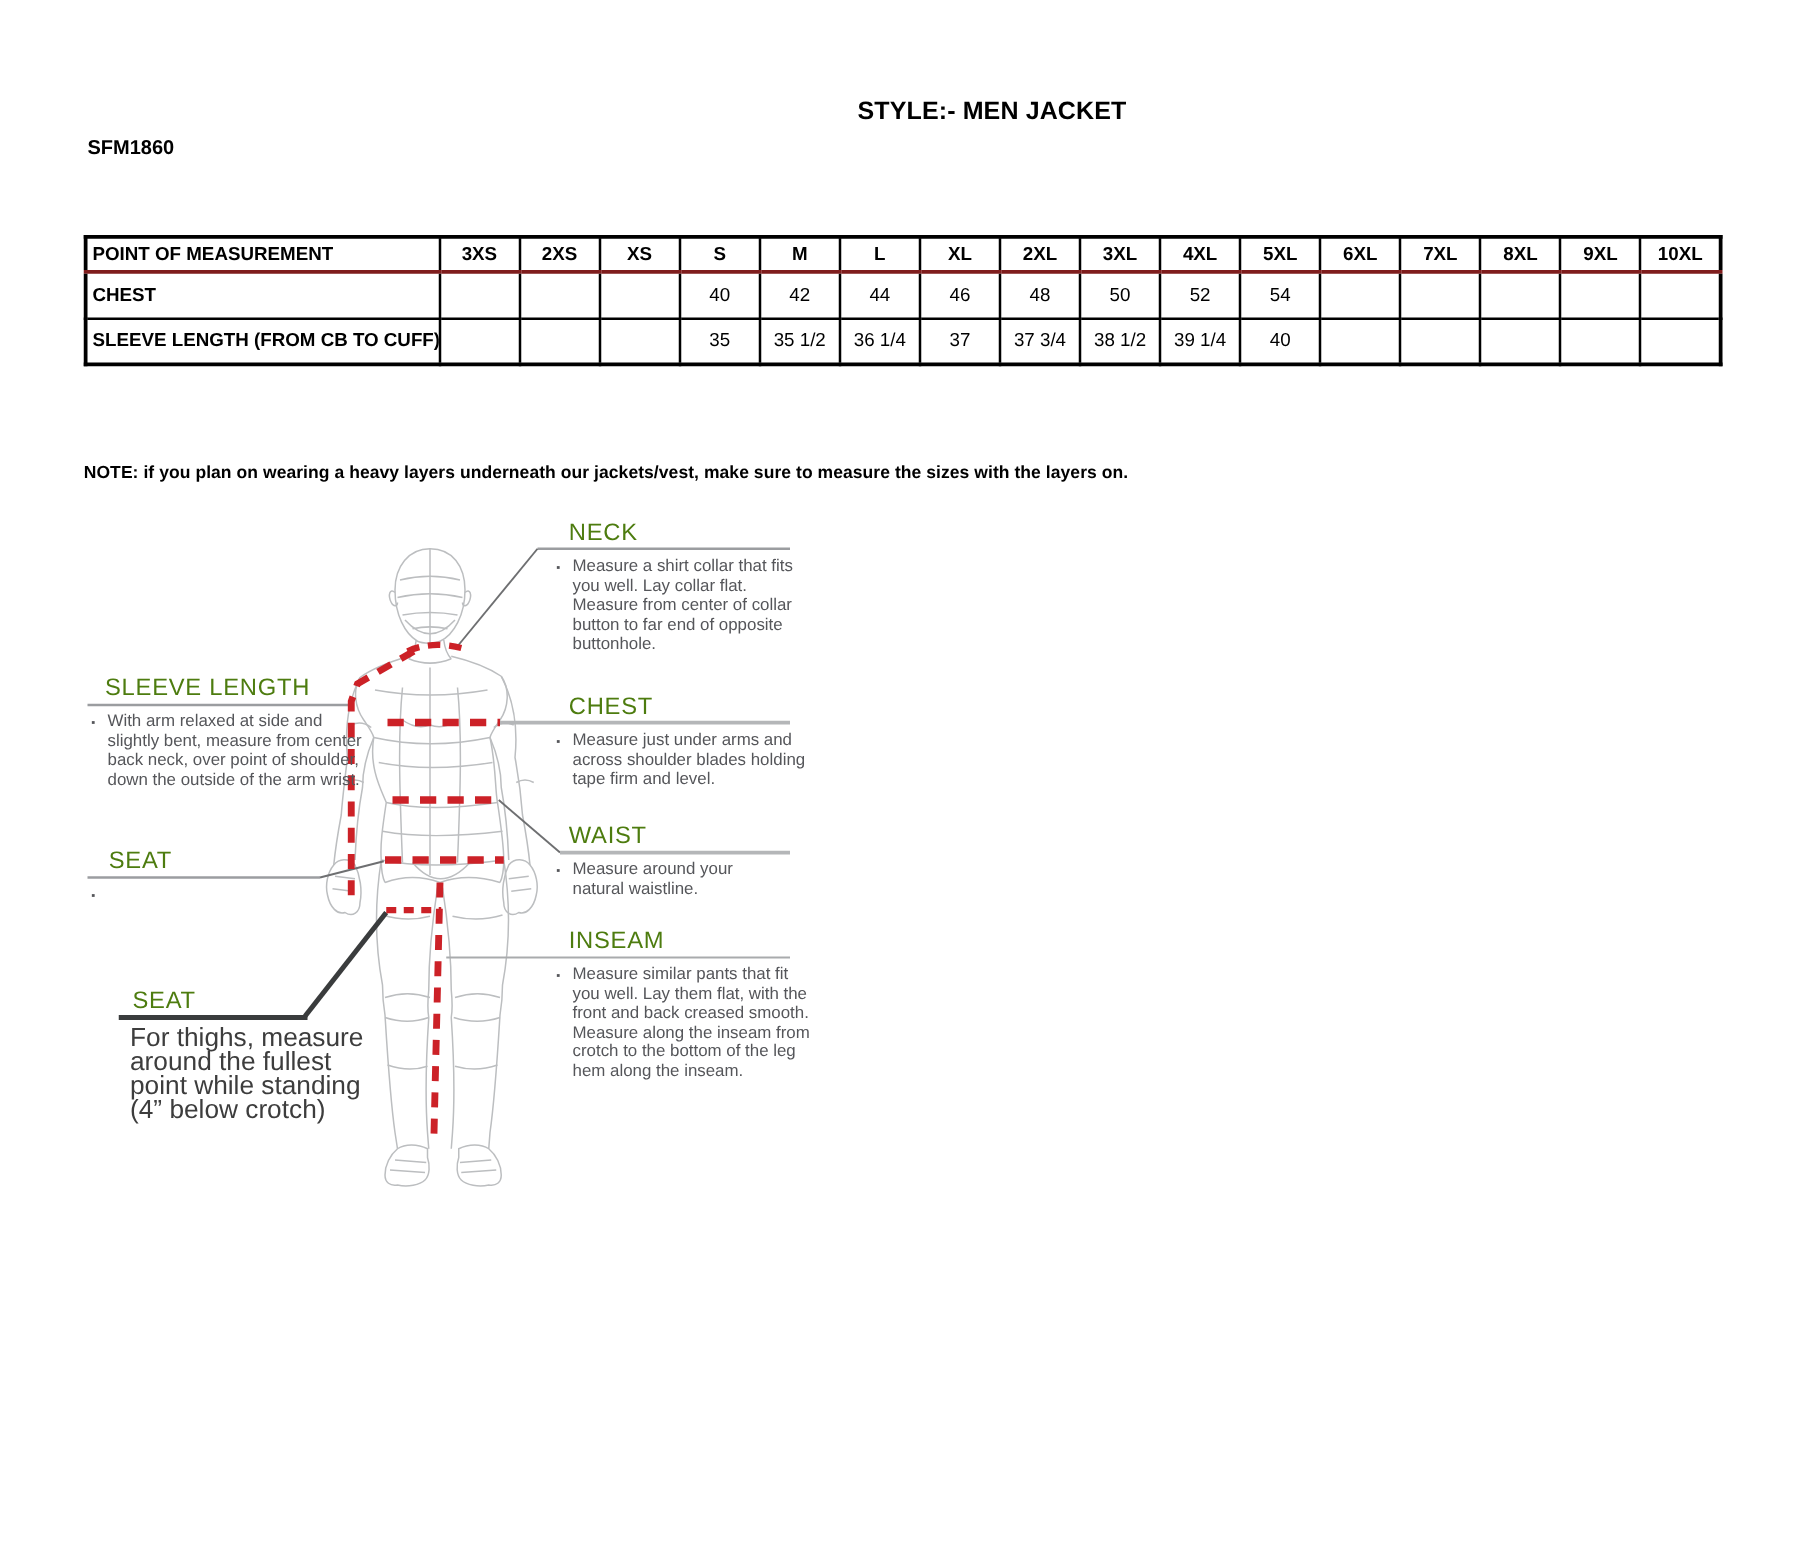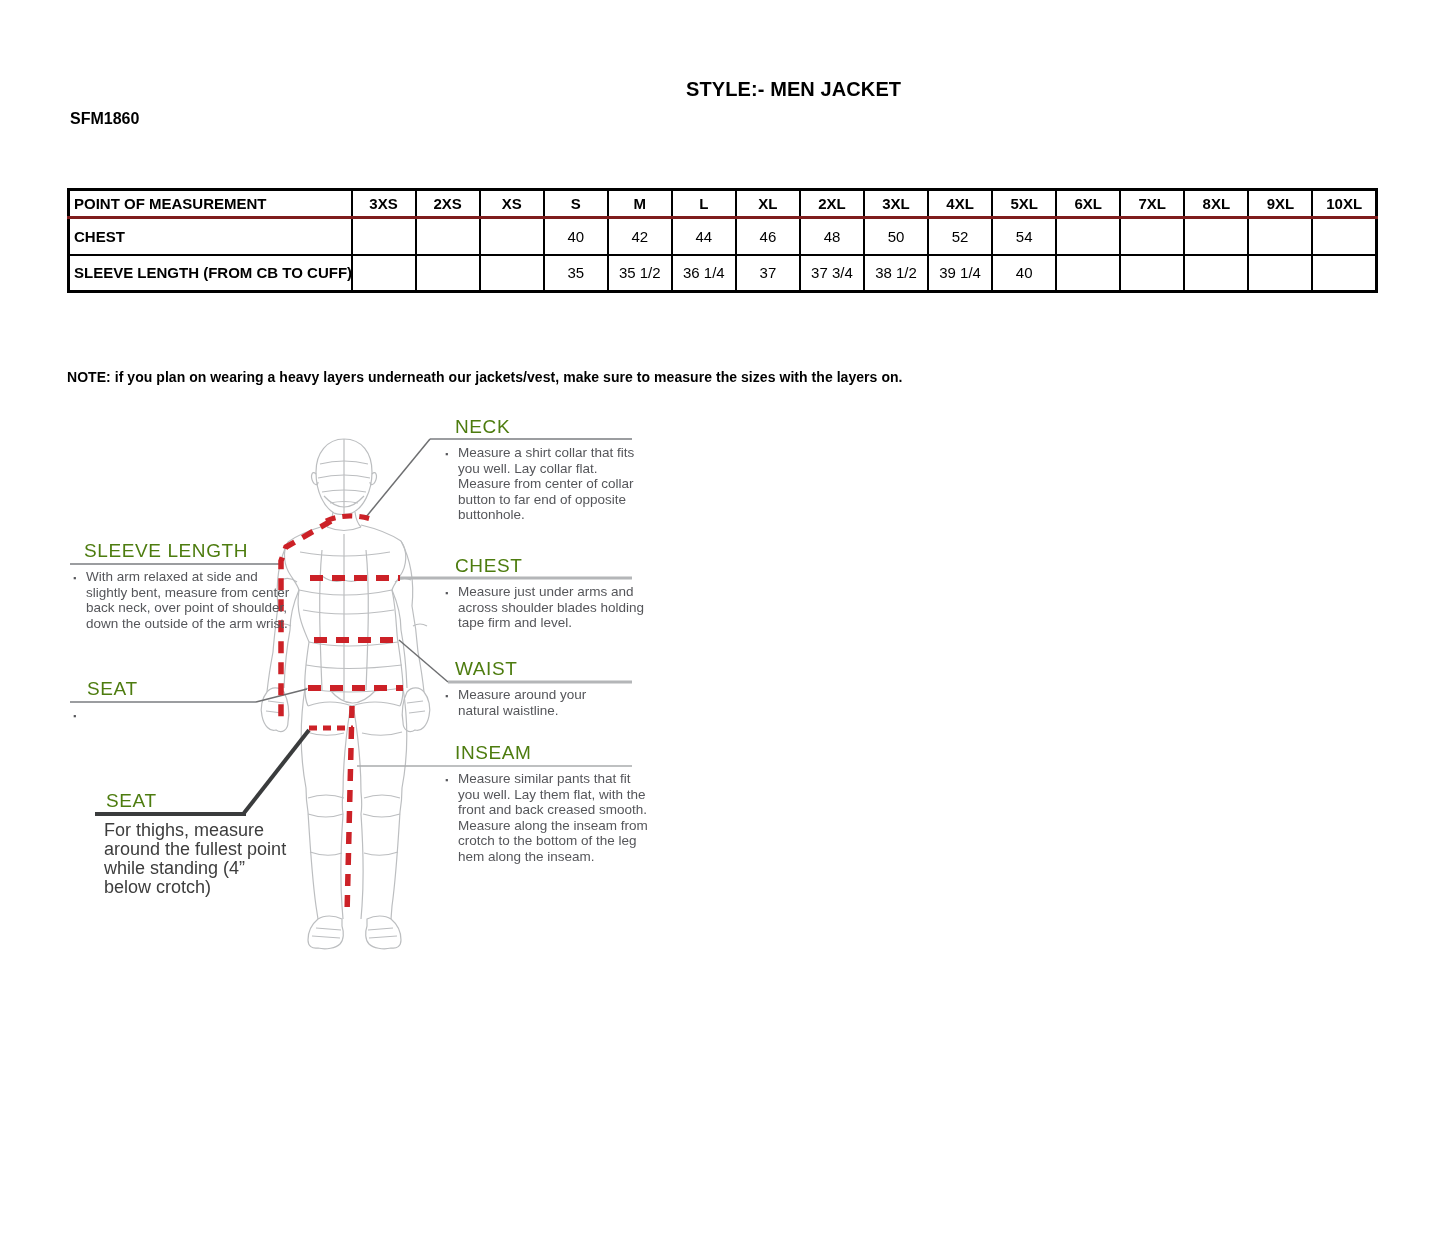--- a/index.html
+++ b/index.html
@@ -14,21 +14,21 @@
   table.size thead th{height:23px;font-size:15px;font-weight:bold;text-align:center;border-bottom:3px solid #7f1d1d;}
   table.size thead th.poml{text-align:left;padding-left:4px;}
   table.size tbody tr{height:37px;}
   table.size tbody th.rowlabel{text-align:left;padding-left:4px;font-size:15px;font-weight:bold;}
   table.size tbody td.val{text-align:center;font-size:15px;font-weight:400;}
 
   .diagram{position:absolute;top:400px;left:0;width:740px;height:580px;}
   .dg-head{position:absolute;font-size:19px;letter-spacing:.6px;color:#4d7c0f;}
   .dg-text{position:absolute;font-size:13.5px;line-height:15.5px;color:#55565a;padding-left:14px;}
   .dg-text .blt{position:absolute;left:1px;top:2px;font-size:9px;color:#55565a;}
-  .thigh-text{position:absolute;font-size:18px;line-height:19px;color:#3d3d3d;padding-left:0;}
+  .thigh-text{position:absolute;font-size:21px;line-height:19px;color:#3d3d3d;padding-left:0;}
   svg{display:block;}
 </style>
 </head>
 <body>
 
 <div class="abs title">STYLE:- MEN JACKET</div>
 <div class="abs code">SFM1860</div>
 
 <table class="size">
   <colgroup>

